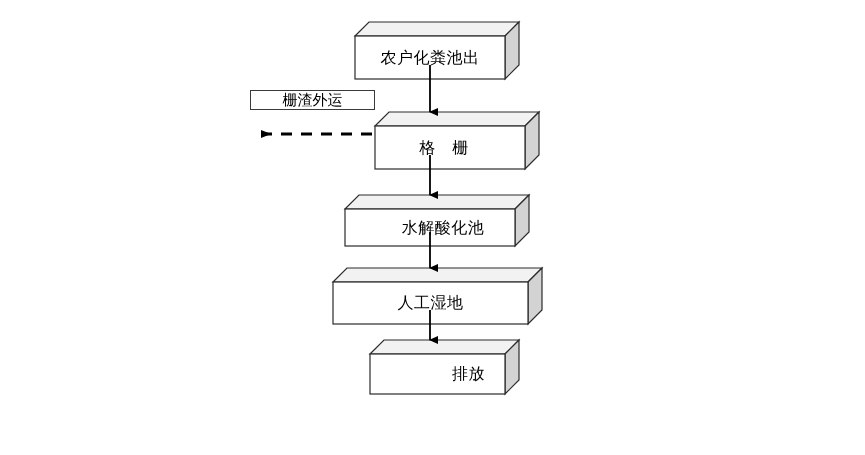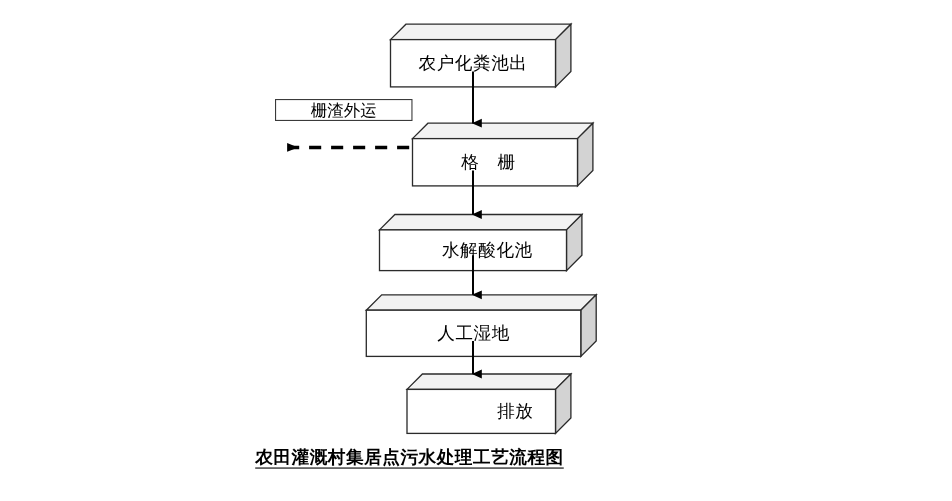--- a/index.html
+++ b/index.html
@@ -118,15 +118,14 @@
 
     <line x1="430" y1="155" x2="430" y2="195" stroke="#000" stroke-width="1.8" marker-end="url(#arrowDown)"></line>
 
     <line x1="430" y1="232" x2="430" y2="268" stroke="#000" stroke-width="1.8" marker-end="url(#arrowDown)"></line>
 
     <line x1="430" y1="310" x2="430" y2="340" stroke="#000" stroke-width="1.8" marker-end="url(#arrowDown)"></line>
 
     <line x1="372" y1="134" x2="262" y2="134" stroke="#000" stroke-width="3.2" stroke-dasharray="11,9" marker-end="url(#arrowLeft)"></line>
   </svg>
 
-  <div class="caption" style="left:232px;top:406px;">农田灌溉村集居点污水处理工艺流程图</div>
 
 </div>
 
 </body></html>

